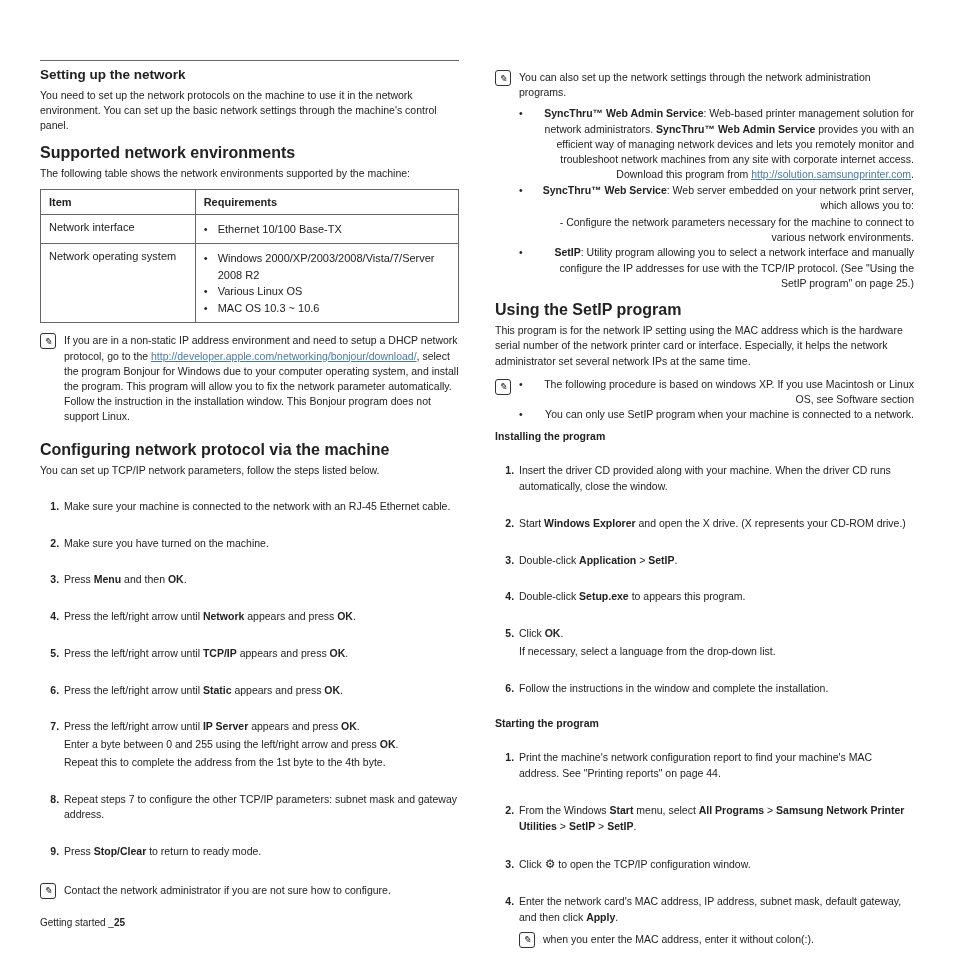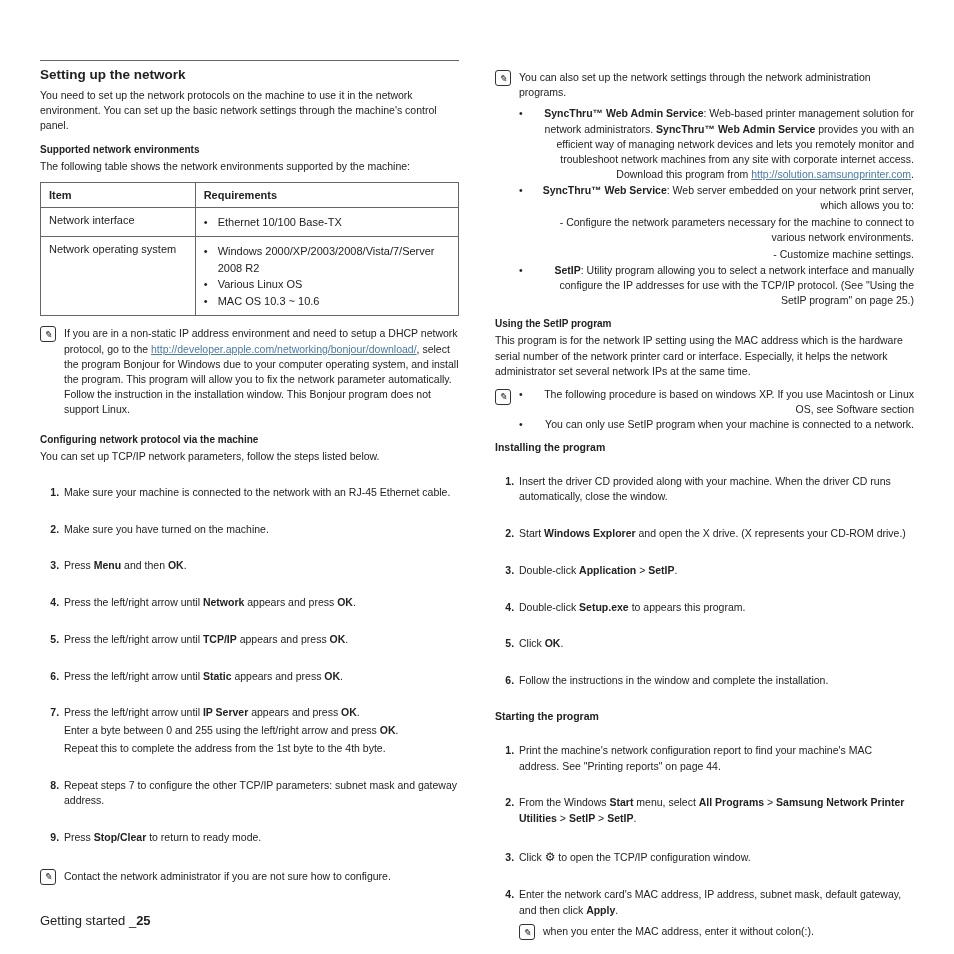--- a/index.html
+++ b/index.html
@@ -10,21 +10,21 @@
     font-family: Arial, Helvetica, sans-serif;
     font-size: 10.5px;
     color: #222;
     position: relative;
     padding: 60px 40px 30px 40px;
   }
   .cols { display: flex; gap: 36px; }
   .col { width: 430px; }
   .hr { border-top: 1px solid #666; margin: 0 0 6px 0; }
   .h1 { font-size: 13.5px; font-weight: bold; margin: 4px 0 6px; }
-  .h2 { font-size: 10px; font-weight: bold; margin: 10px 0 4px; }
+  .h2 { font-size: 16px; font-weight: bold; margin: 10px 0 4px; }
   .h3 { font-size: 10.5px; font-weight: bold; margin: 8px 0 4px; }
   p { margin: 2px 0 6px; line-height: 1.45; }
   table { border-collapse: collapse; width: 100%; margin: 8px 0; }
   table td, table th { border: 1px solid #666; padding: 6px 8px; vertical-align: top; font-size: 11px; }
   th { font-weight: bold; text-align: left; }
   td.left { width: 37%; }
   ul.cell { list-style: none; padding: 0; margin: 0; }
   ul.cell li { position: relative; padding-left: 14px; line-height: 1.5; }
   ul.cell li::before { content: "•"; position: absolute; left: 0; }
   .note { display: flex; gap: 8px; margin: 8px 0; }
@@ -32,21 +32,21 @@
   .note .body { flex: 1; }
   .note .body ul { list-style: none; padding: 0; }
   .note .body ul li { position: relative; padding-left: 14px; line-height: 1.45; text-align: right; }
   .note .body ul li::before { content: "•"; position: absolute; left: 0; }
   .link { color: #4a7aa8; text-decoration: underline; }
   ol.steps { list-style: decimal; padding-left: 22px; margin: 6px 0; }
   ol.steps > li { margin: 21px 0; line-height: 1.5; padding-left: 2px; }
   ol.steps > li::marker { font-weight: bold; }
   .sub { margin-top: 2px; }
   .b { font-weight: bold; }
-  .page-footer { position: absolute; bottom: 26px; left: 40px; font-size: 13px; }
+  .page-footer { position: absolute; bottom: 26px; left: 40px; font-size: 10px; }
   .gear { font-size: 12px; }
 </style>
 </head>
 <body>
 
 <div class="cols">
 
   <div class="col">
     <div class="hr"></div>
     <div class="h1">Setting up the network</div>
@@ -117,21 +117,20 @@
 
   <div class="col">
     <div class="note">
       <div class="icon">✎</div>
       <div class="body">
         <p>You can also set up the network settings through the network administration programs.</p>
         <ul>
           <li><span class="b">SyncThru™ Web Admin Service</span><span>: Web-based printer management solution for network administrators. </span><span class="b">SyncThru™ Web Admin Service</span><span> provides you with an efficient way of managing network devices and lets you remotely monitor and troubleshoot network machines from any site with corporate internet access. Download this program from </span><a href="#" class="link">http://solution.samsungprinter.com</a><span>.</span></li>
           <li><span class="b">SyncThru™ Web Service</span><span>: Web server embedded on your network print server, which allows you to:</span>
             <div class="sub">- Configure the network parameters necessary for the machine to connect to various network environments.</div>
-            <div class="sub">- Customize machine settings.</div>
           </li>
           <li><span class="b">SetIP</span><span>: Utility program allowing you to select a network interface and manually configure the IP addresses for use with the TCP/IP protocol. (See "Using the SetIP program" on page 25.)</span></li>
         </ul>
       </div>
     </div>
 
     <div class="h2">Using the SetIP program</div>
     <p>This program is for the network IP setting using the MAC address which is the hardware serial number of the network printer card or interface. Especially, it helps the network administrator set several network IPs at the same time.</p>
 
     <div class="note">
@@ -143,21 +142,21 @@
         </ul>
       </div>
     </div>
 
     <div class="h3">Installing the program</div>
     <ol class="steps">
       <li>Insert the driver CD provided along with your machine. When the driver CD runs automatically, close the window.</li>
       <li><span>Start </span><span class="b">Windows Explorer</span><span> and open the X drive. (X represents your CD-ROM drive.)</span></li>
       <li><span>Double-click </span><span class="b">Application</span><span> &gt; </span><span class="b">SetIP</span><span>.</span></li>
       <li><span>Double-click </span><span class="b">Setup.exe</span><span> to appears this program.</span></li>
-      <li><span>Click </span><span class="b">OK</span><span>.</span></li>
+      <li><span>Click </span><span class="b">OK</span><span>.</span><div class="sub">If necessary, select a language from the drop-down list.</div></li>
       <li>Follow the instructions in the window and complete the installation.</li>
     </ol>
 
     <div class="h3">Starting the program</div>
     <ol class="steps">
       <li>Print the machine's network configuration report to find your machine's MAC address. See "Printing reports" on page 44.</li>
       <li><span>From the Windows </span><span class="b">Start</span><span> menu, select </span><span class="b">All Programs</span><span> &gt; </span><span class="b">Samsung Network Printer Utilities</span><span> &gt; </span><span class="b">SetIP</span><span> &gt; </span><span class="b">SetIP</span><span>.</span></li>
       <li><span>Click </span><span class="gear">⚙</span><span> to open the TCP/IP configuration window.</span></li>
       <li><span>Enter the network card's MAC address, IP address, subnet mask, default gateway, and then click </span><span class="b">Apply</span><span>.</span>
         <div class="note" style="margin-top:4px">

